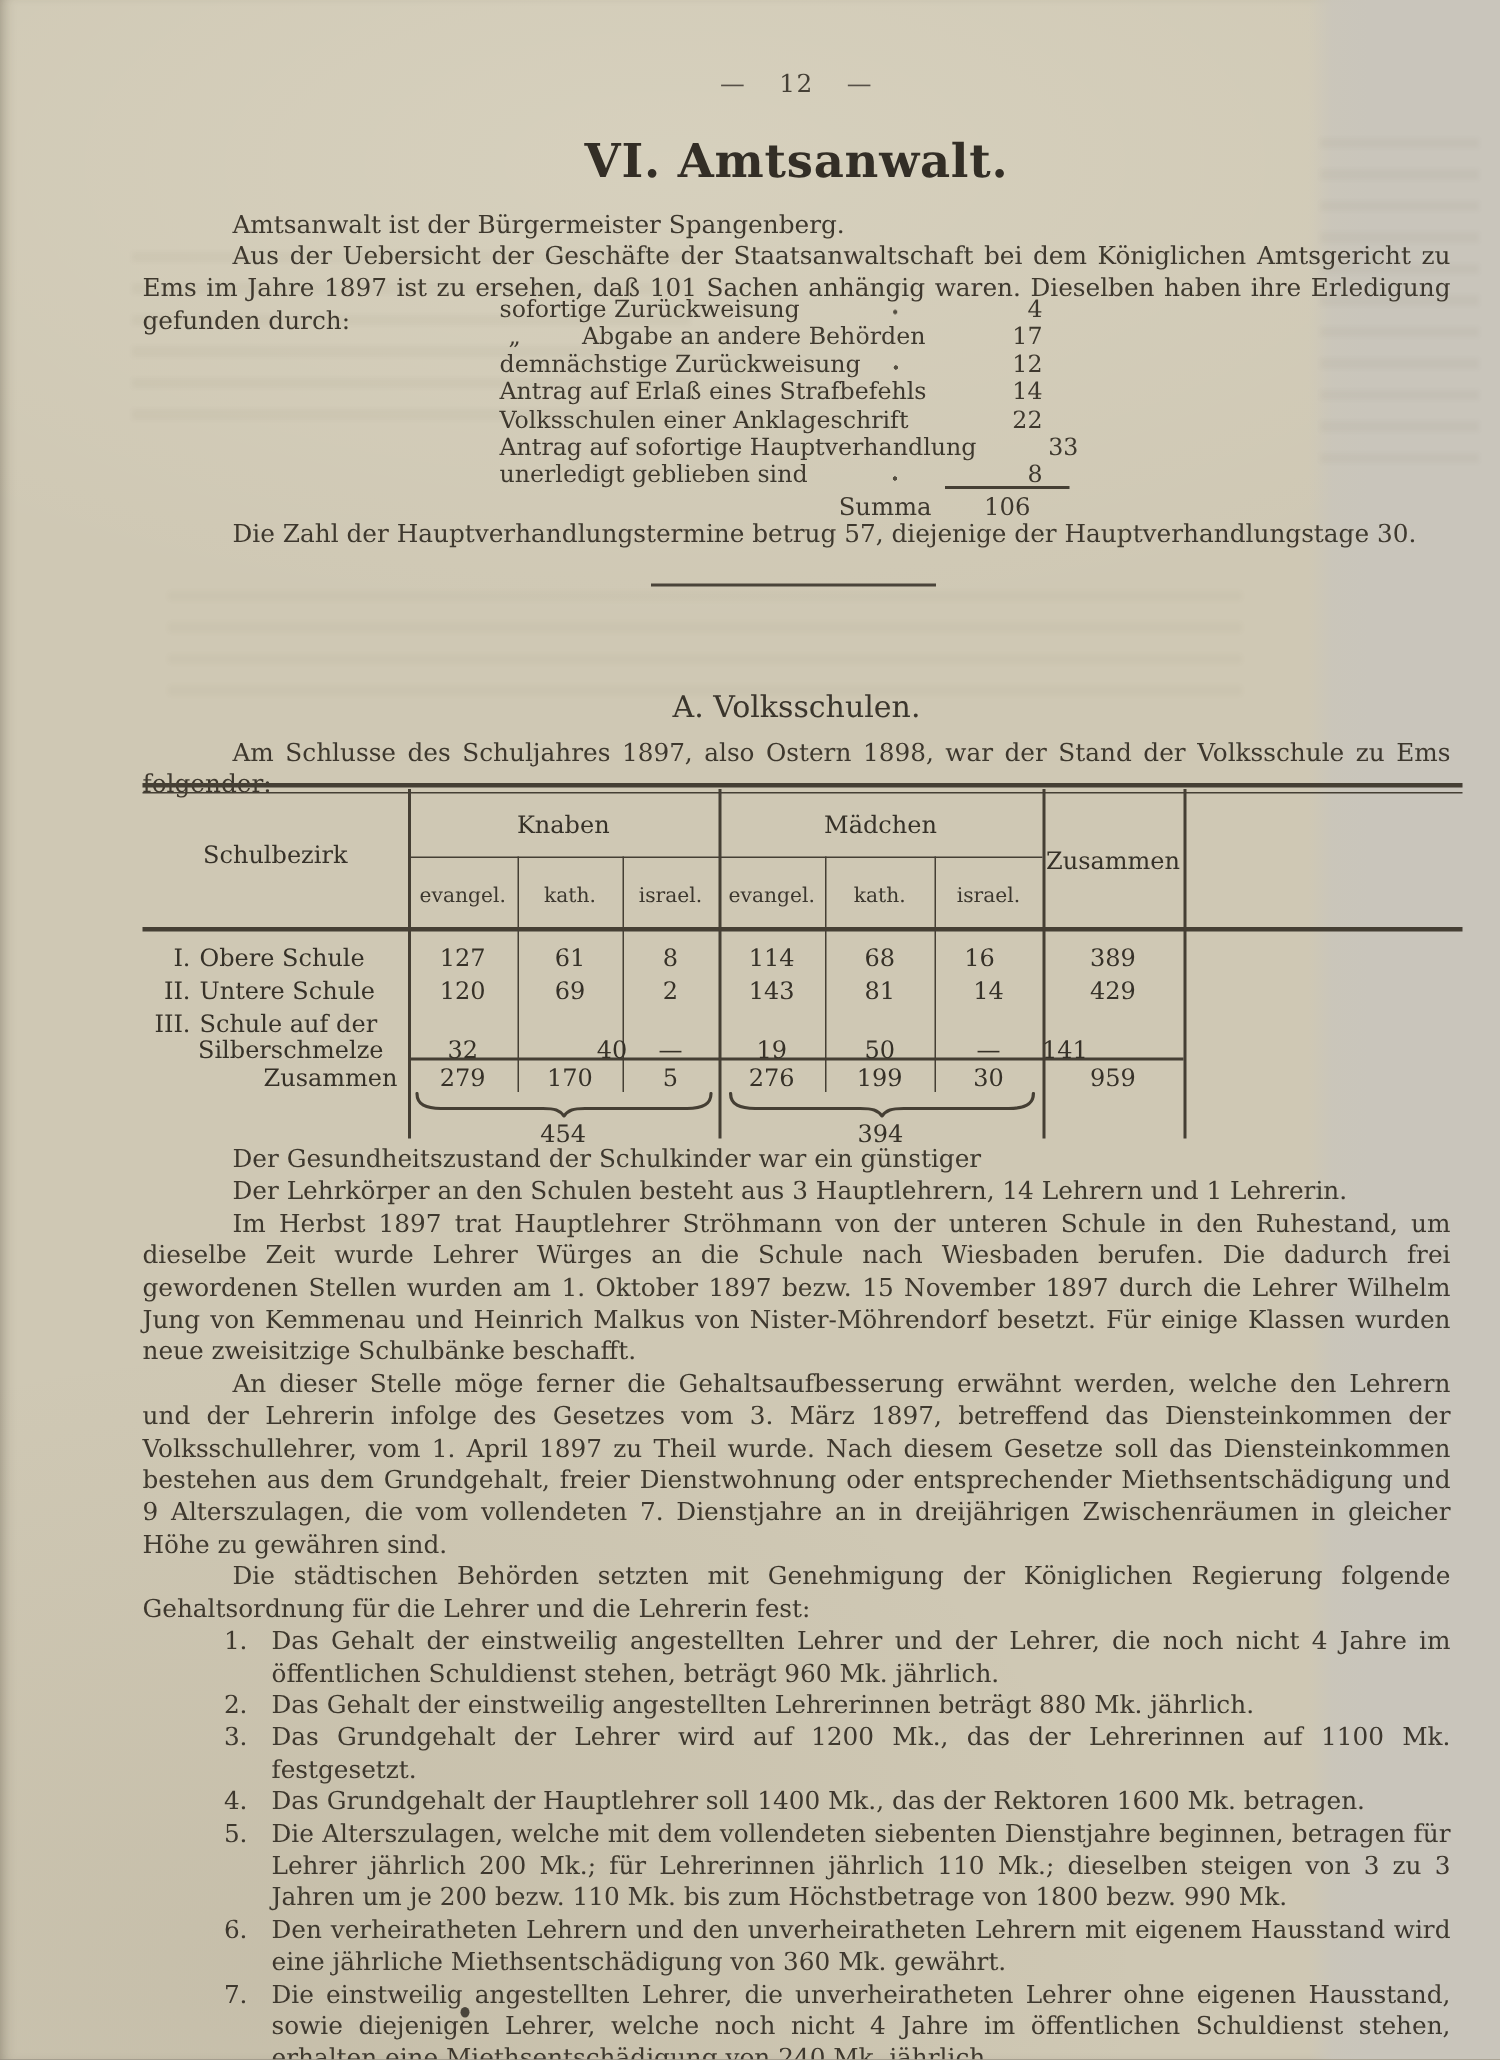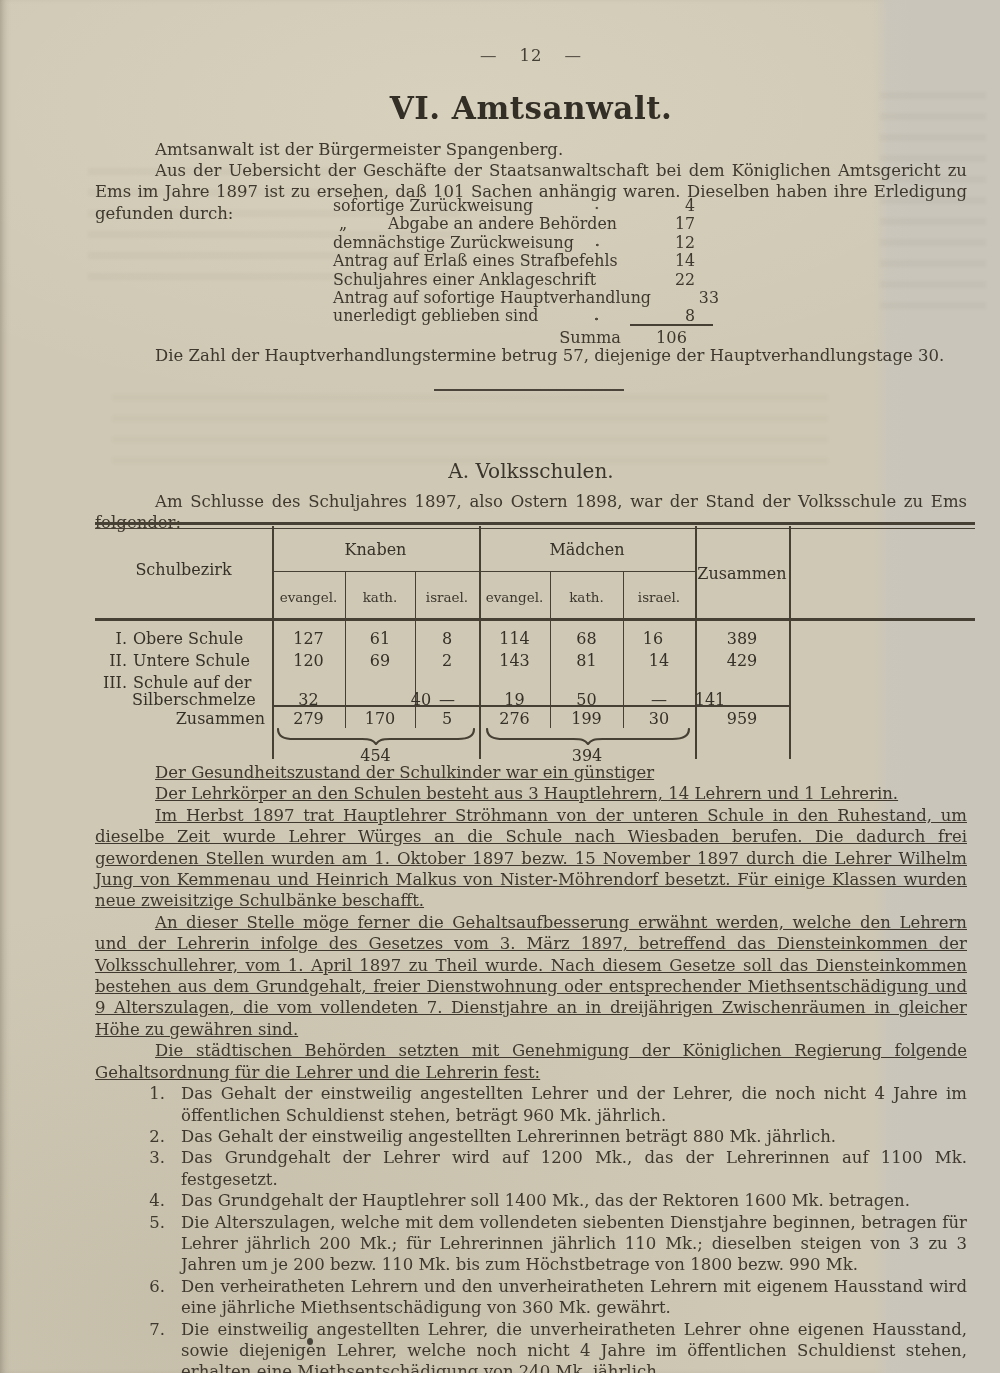--- a/index.html
+++ b/index.html
@@ -54,21 +54,21 @@
   .tcell { position:absolute; text-align:center; line-height:19px; white-space:nowrap; }
   .rowname { position:absolute; left:2px; width:173px; display:flex; line-height:19px; }
   .rowname .rn { flex:0 0 30px; text-align:right; }
   .rowname .rnm { margin-left:6px; white-space:nowrap; }
   .subhead { font-size:13.5px; color:#3c372e; }
   .brace { position:absolute; }
   .brace path { stroke:#453f34; stroke-width:2.1; fill:none; stroke-linecap:round; }
 
   
   .flow { top:762px; left:95px; width:872px; }
-  .flow p { margin:0;text-decoration:underline; }
+  .flow p { margin:0; }
   .sal-item { display:flex; }
   .sal-num { flex:0 0 86px; text-align:right; padding-right:16px; box-sizing:border-box; }
   .sal-text { flex:1 1 auto; text-align:justify; }
 
   .speck { top:1338px; left:307px; width:6px; height:7px; border-radius:50%; background:#37322b; opacity:.88; }
 </style>
 </head>
 <body>
 
 <div class="page">
@@ -108,21 +108,21 @@
       <span class="disp-val">12</span>
     </div>
     <div class="disp-row">
       <span class="ditto"></span>
       <span class="disp-label">Antrag auf Erlaß eines Strafbefehls</span>
       <span class="leader"></span>
       <span class="disp-val">14</span>
     </div>
     <div class="disp-row">
       <span class="ditto"></span>
-      <span class="disp-label">Schuljahres einer Anklageschrift</span>
+      <span class="disp-label">Volksschulen einer Anklageschrift</span>
       <span class="leader"></span>
       <span class="disp-val">22</span>
     </div>
     <div class="disp-row">
       <span class="ditto"></span>
       <span class="disp-label">Antrag auf sofortige Hauptverhandlung</span>
       <span class="leader"></span>
       <span class="disp-val">33</span>
     </div>
     <div class="disp-row">
@@ -197,21 +197,21 @@
     <div class="tcell" style="left:455px; top:129px; width:73px;">81</div>
     <div class="tcell" style="left:528px; top:129px; width:72px;">14</div>
     <div class="tcell" style="left:600px; top:129px; width:94px;">429</div>
 
     <div class="rowname" style="top:151px;">
       <span class="rn">III.</span>
       <span class="rnm">Schule auf der</span>
     </div>
     <div class="tcell" style="left:37px; top:168px; width:140px; text-align:left;">Silberschmelze</div>
     <div class="tcell" style="left:177px; top:168px; width:73px;">32</div>
-    <div class="tcell" style="left:249px; top:168px; width:70px;padding-left:42px;">40</div>
+    <div class="tcell" style="left:236px; top:168px; width:70px;padding-left:42px;">40</div>
     <div class="tcell" style="left:320px; top:168px; width:64px;">—</div>
     <div class="tcell" style="left:384px; top:168px; width:71px;">19</div>
     <div class="tcell" style="left:455px; top:168px; width:73px;">50</div>
     <div class="tcell" style="left:528px; top:168px; width:72px;">—</div>
     <div class="tcell" style="left:568px; top:168px; width:94px;">141</div>
 
     <div class="tcell" style="left:0; top:187px; width:170px; text-align:right;">Zusammen</div>
     <div class="tcell" style="left:177px; top:187px; width:73px;">279</div>
     <div class="tcell" style="left:250px; top:187px; width:70px;">170</div>
     <div class="tcell" style="left:320px; top:187px; width:64px;">5</div>

